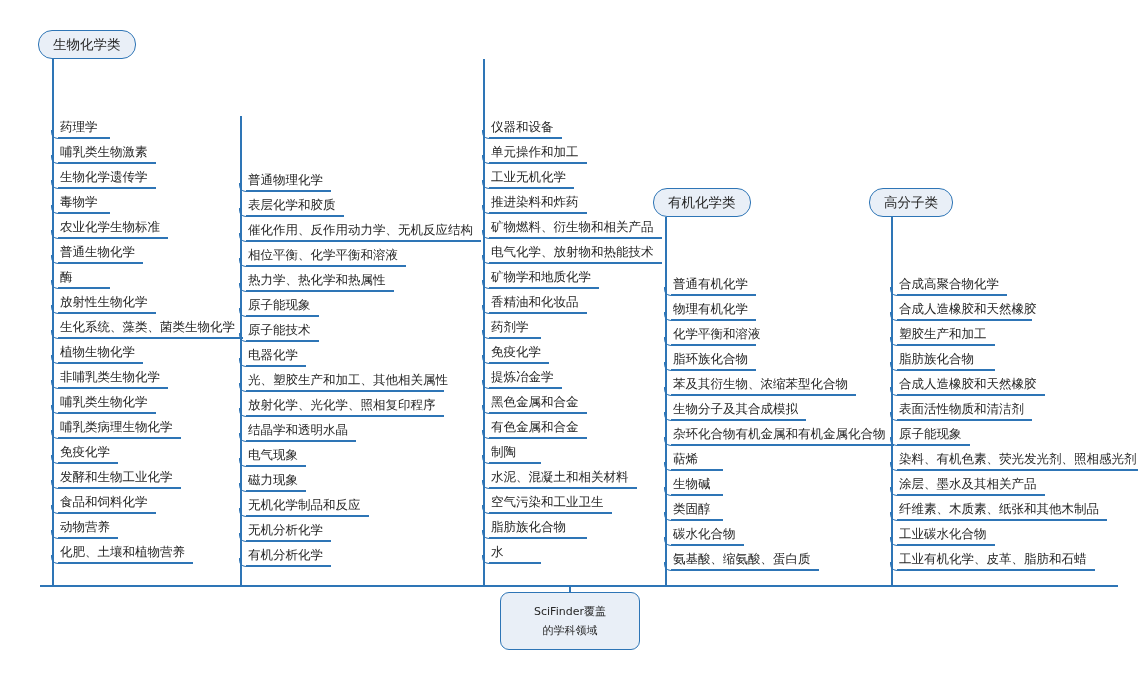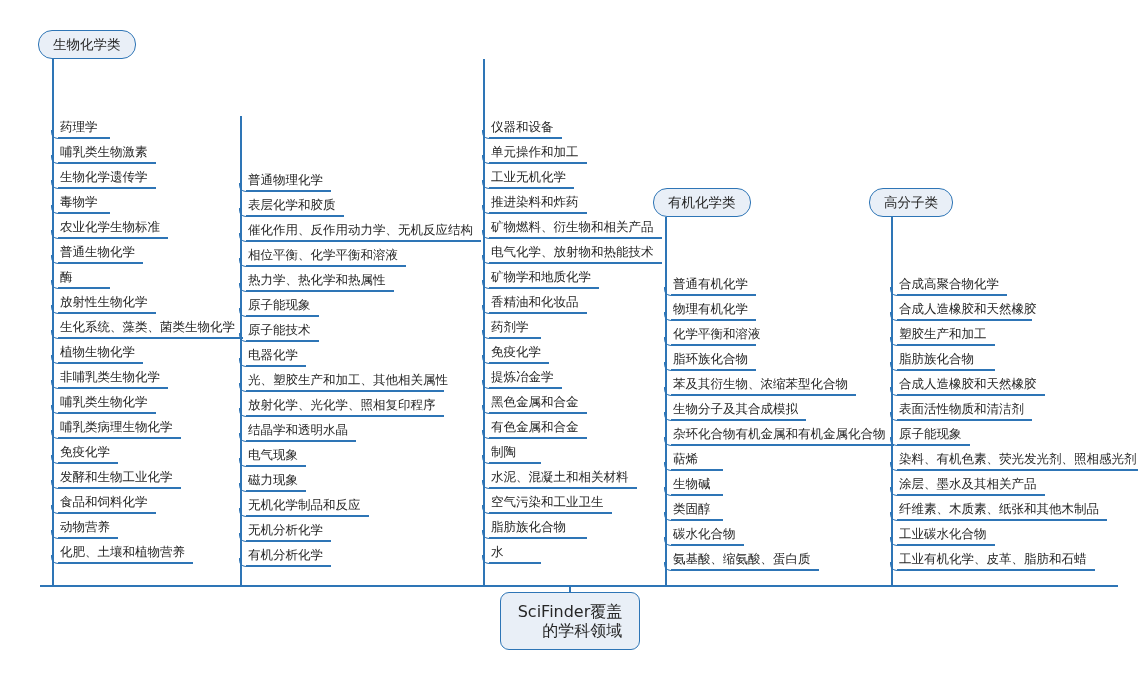--- a/index.html
+++ b/index.html
@@ -83,23 +83,23 @@
   }
 
   
   .root{
     position:absolute;
     box-sizing:border-box;
     border:1.3px solid #2e75b6;
     border-radius:9px;
     background:#e9eff7;
     color:#262626;
-    font-size:16px;
+    font-size:11px;
     line-height:19px;
-    text-align:right;
+    text-align:center;
     display:flex;
     align-items:center;
     justify-content:center;
   }
   .root span{display:block;}
 </style>
 </head>
 <body>
 
 <div id="canvas">

